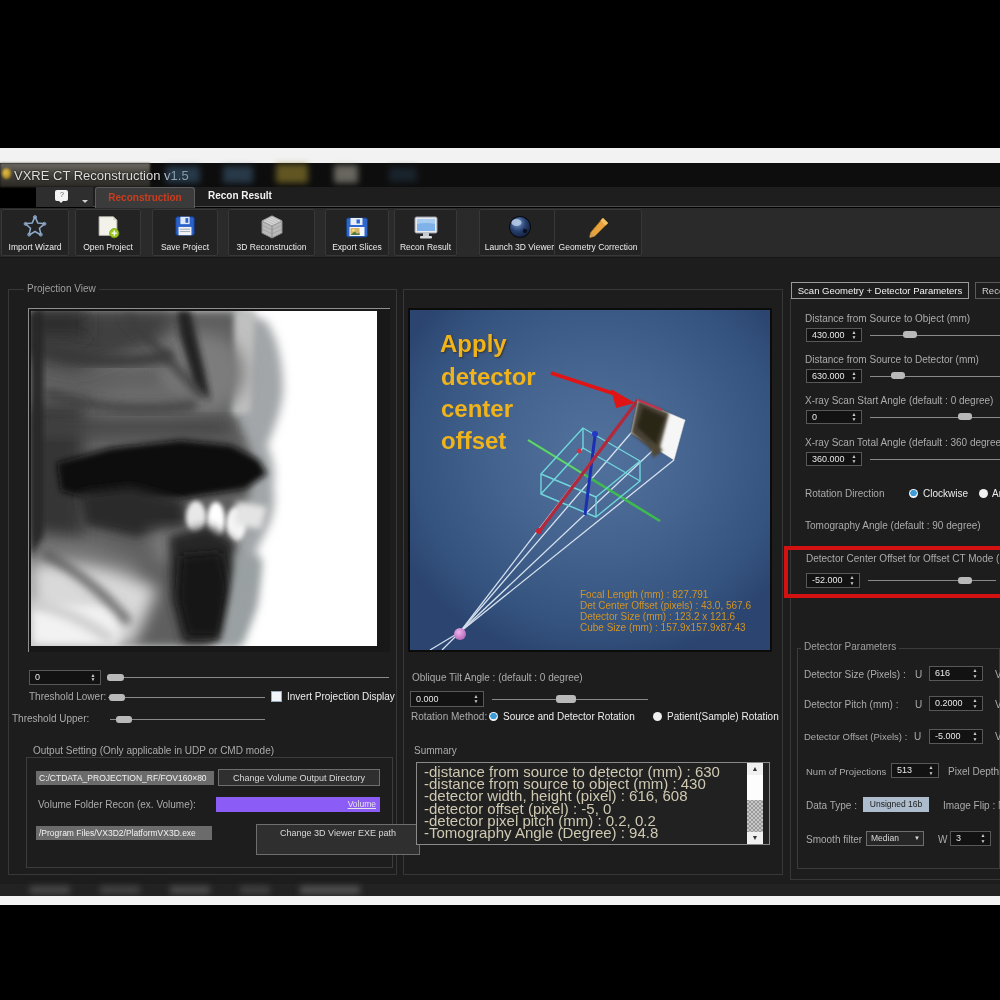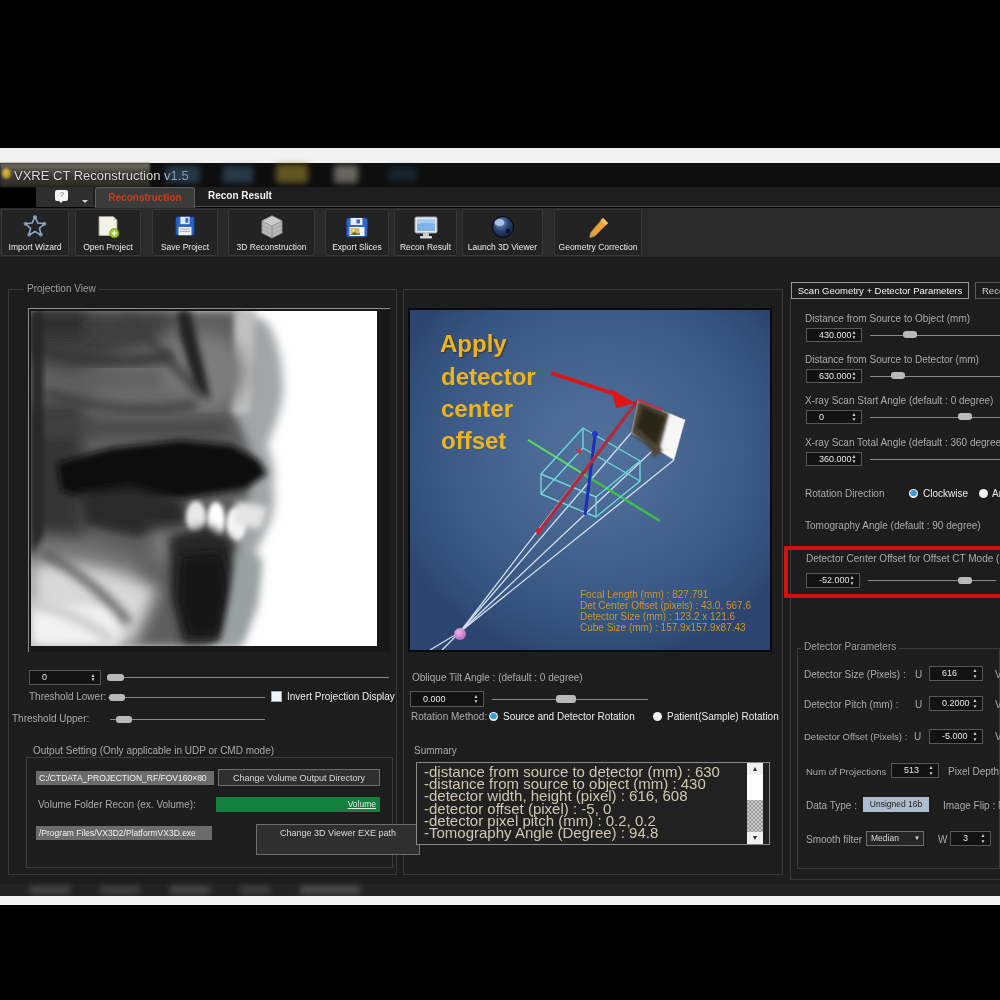--- a/index.html
+++ b/index.html
@@ -3,21 +3,21 @@
 <meta charset="utf-8">
 <style>
   * { margin:0; padding:0; box-sizing:border-box; }
   html,body { width:1000px; height:1000px; background:#000; overflow:hidden;
     font-family:"Liberation Sans", sans-serif; }
   .abs { position:absolute; }
   #page { position:relative; width:1000px; height:1000px; background:#000; }
   .lbl { position:absolute; color:#ababab; font-size:10px; white-space:nowrap; }
   .wlbl { position:absolute; color:#ededed; font-size:10px; white-space:nowrap; }
   .spin { position:absolute; background:#121212; border:1px solid #585858;
-    color:#e8e8e8; font-size:9px; line-height:13px; padding-left:12px; white-space:nowrap;}
+    color:#e8e8e8; font-size:9px; line-height:13px; padding-left:5px; white-space:nowrap;}
   .spin .ar { position:absolute; right:3px; top:0; height:100%; width:8px;
     color:#cfcfcf; font-size:5px; line-height:5px; text-align:center;}
   .ar b { position:absolute; left:0; width:8px; }
   .track { position:absolute; height:1px; background:#8a8a8a; }
   .handle { position:absolute; background:#b9b9b9; border-radius:3px; }
   .gbox { position:absolute; border:1px solid #3c3c3c; }
   .glbl { position:absolute; color:#9f9f9f; font-size:10px; background:#1d1d1d;
     padding:0 3px; white-space:nowrap; }
   .radio { position:absolute; width:9px; height:9px; border-radius:50%;
     background:#f0f0f0; }
@@ -123,21 +123,21 @@
   <div class="tbtn" style="left:394px;width:63px;">
     <svg width="28" height="28" viewBox="0 0 28 28">
       <rect x="3" y="3" width="22" height="16" rx="1.5" fill="#e8eaee" stroke="#9aa0ab"></rect>
       <rect x="5" y="5" width="18" height="12" fill="#7fb2e8"></rect>
       <path d="M5 5 h18 v5 a18 7 0 0 0 -18 0 Z" fill="#a8ccf0"></path>
       <rect x="11" y="19" width="6" height="3" fill="#c6c9cf"></rect>
       <rect x="8" y="22" width="12" height="2.5" rx="1" fill="#d8dadf"></rect>
     </svg>
     <div class="tlab">Recon Result</div>
   </div>
-  <div class="tbtn" style="left:462px;width:81px;">
+  <div class="tbtn" style="left:479px;width:81px;">
     <svg width="28" height="28" viewBox="0 0 28 28">
       <circle cx="14" cy="13" r="11" fill="#0a0a12"></circle>
       <circle cx="14" cy="13" r="10" fill="url(#orbg)"></circle>
       <ellipse cx="10.5" cy="8.5" rx="5" ry="3.6" fill="#b8cce8" opacity="0.85"></ellipse>
       <circle cx="19" cy="17" r="2.2" fill="#0c1020"></circle>
       <defs>
         <radialGradient id="orbg" cx="0.38" cy="0.3" r="0.9">
           <stop offset="0" stop-color="#7a9cd0"></stop>
           <stop offset="0.45" stop-color="#27406e"></stop>
           <stop offset="1" stop-color="#0b1428"></stop>
@@ -326,21 +326,21 @@
   <div class="track" style="left:110px;top:719px;width:155px;"></div>
   <div class="handle" style="left:116px;top:716px;width:16px;height:7px;"></div>
 
   <div class="lbl" style="left:33px;top:745px;">Output Setting (Only applicable in UDP or CMD mode)</div>
   <div class="gbox" style="left:26px;top:757px;width:367px;height:111px;"></div>
 
   <div class="field" style="left:36px;top:771px;width:178px;height:14px;background:#6b6b6b;color:#f2f2f2;line-height:14px;padding-left:3px;">C:/CTDATA_PROJECTION_RF/FOV160×80</div>
   <div class="btn" style="left:218px;top:769px;width:162px;height:17px;line-height:16px;">Change Volume Output Directory</div>
 
   <div class="lbl" style="left:38px;top:799px;">Volume Folder Recon (ex. Volume):</div>
-  <div class="field" style="left:216px;top:797px;width:164px;height:15px;background:#15803d;color:#e6e6e6;line-height:15px;text-align:right;padding-right:4px;text-decoration:underline;">Volume</div>
+  <div class="field" style="left:216px;top:797px;width:164px;height:15px;background:#8b5cf6;color:#e6e6e6;line-height:15px;text-align:right;padding-right:4px;text-decoration:underline;">Volume</div>
 
   <div class="field" style="left:36px;top:826px;width:176px;height:14px;background:#6b6b6b;color:#f2f2f2;line-height:14px;padding-left:3px;">/Program Files/VX3D2/PlatformVX3D.exe</div>
   <div class="btn" style="left:216px;top:824px;width:164px;height:31px;line-height:16px;margin-left:40px;">Change 3D Viewer EXE path</div>
 
   <div class="lbl" style="left:412px;top:672px;">Oblique Tilt Angle : (default : 0 degree)</div>
   <div class="spin" style="left:410px;top:691px;width:74px;height:16px;line-height:14px;">0.000
     <span class="ar">
         <b style="top:2px;">▲</b>
         <b style="bottom:2px;">▼</b>
       </span></div>

